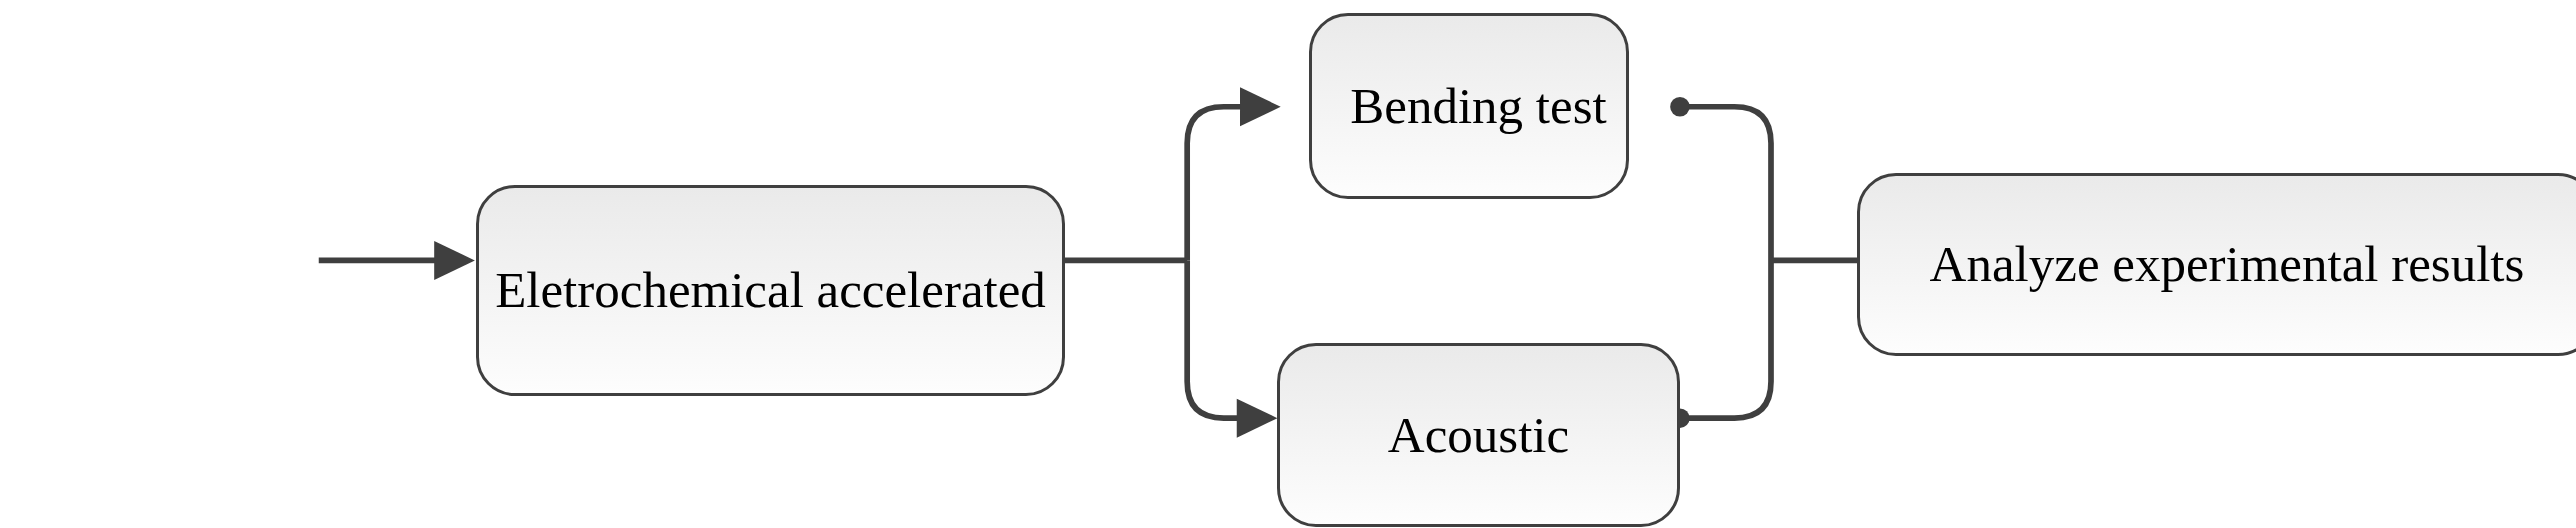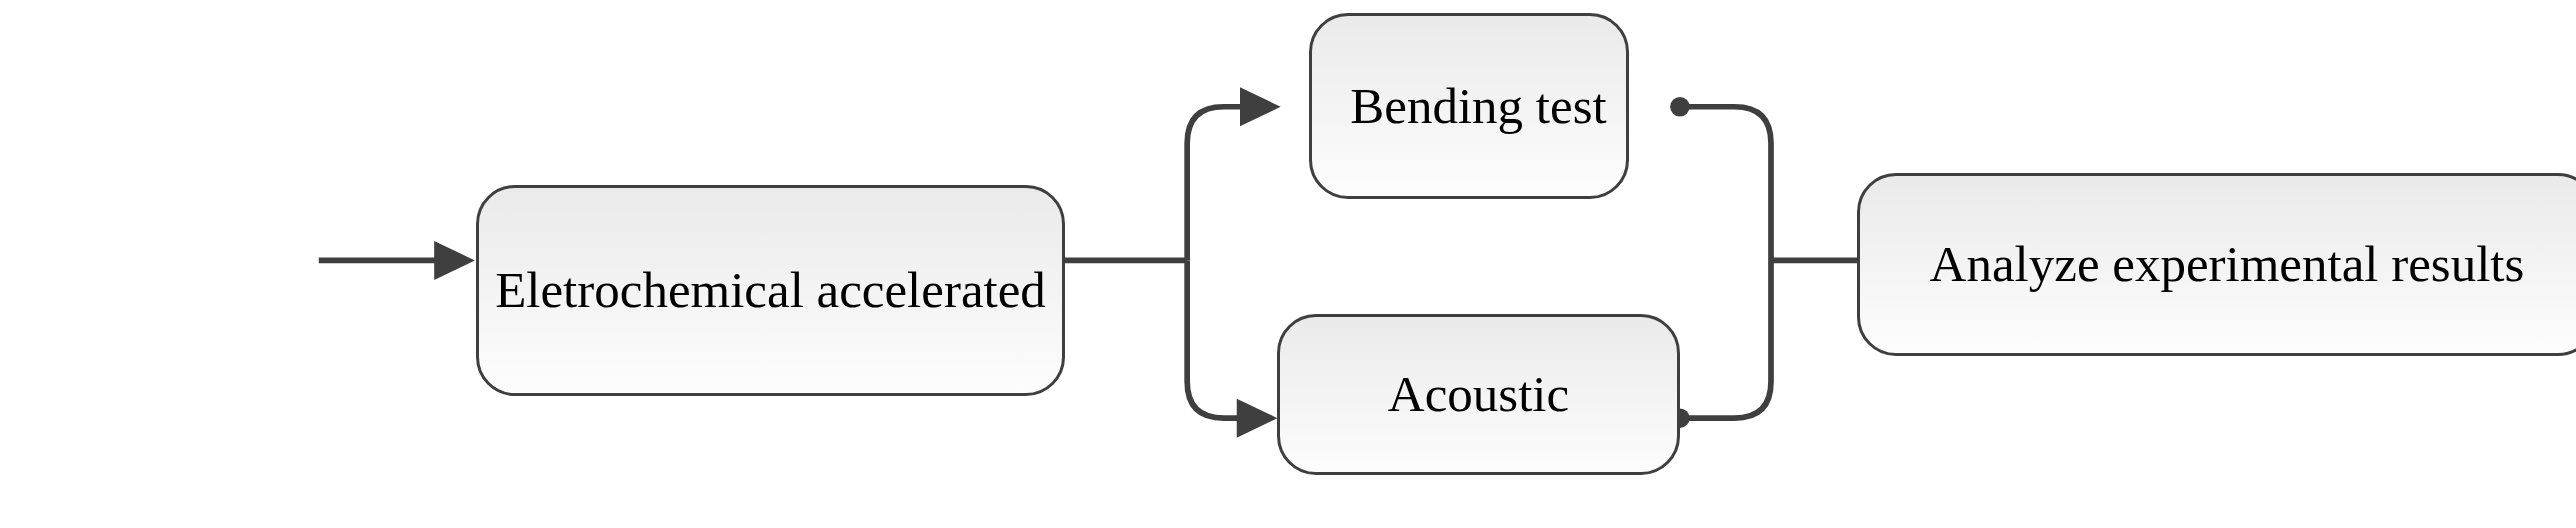--- a/index.html
+++ b/index.html
@@ -54,21 +54,21 @@
     font-size: 51px;
     line-height: 1.38;
     color: var(--text, #000000);
     white-space: nowrap;
   }
   .label .line { display: block; }
 
   .node-rc        { left: 10.6px;   top: 167px; width: 311px; height: 185px; }
   .node-corrosion { left: 476px;  top: 165px; width: 589px; height: 211px; margin-top: 20px; }
   .node-bending   { left: 1309px; top: 13px;  width: 320px; height: 186px; padding-left: 19px; }
-  .node-acoustic  { left: 1277px; top: 314px; width: 403px; height: 161px; }
+  .node-acoustic  { left: 1277px; top: 343px; width: 403px; height: 184px; }
   .node-analyze   { left: 1857px; top: 173px; width: 740px; height: 183px; align-items: center; }
 </style>
 </head>
 <body>
 
 <div class="canvas">
 
   <svg class="edges-svg" viewBox="0 0 3168 650" xmlns="http://www.w3.org/2000/svg">
 
     <path class="edge" d="M 392 320 H 538"></path>

